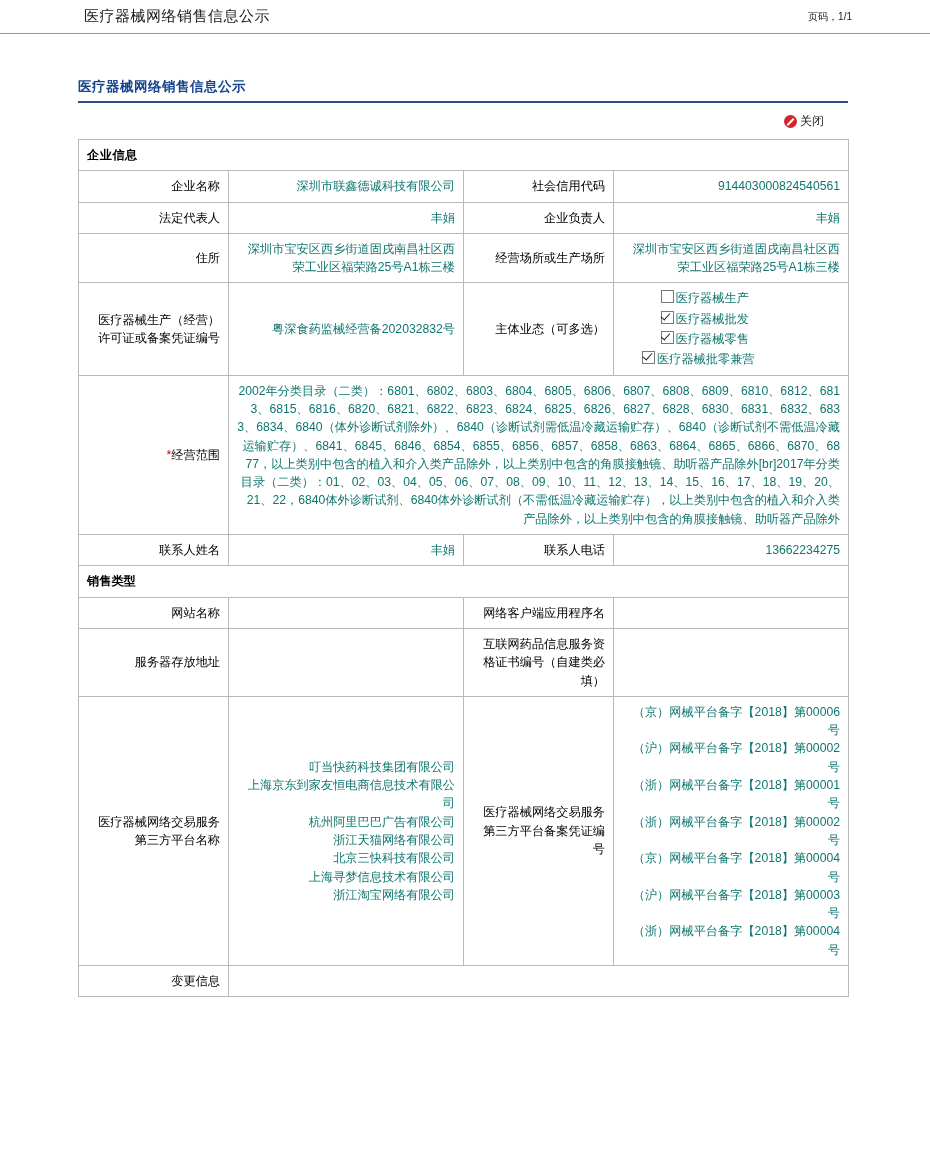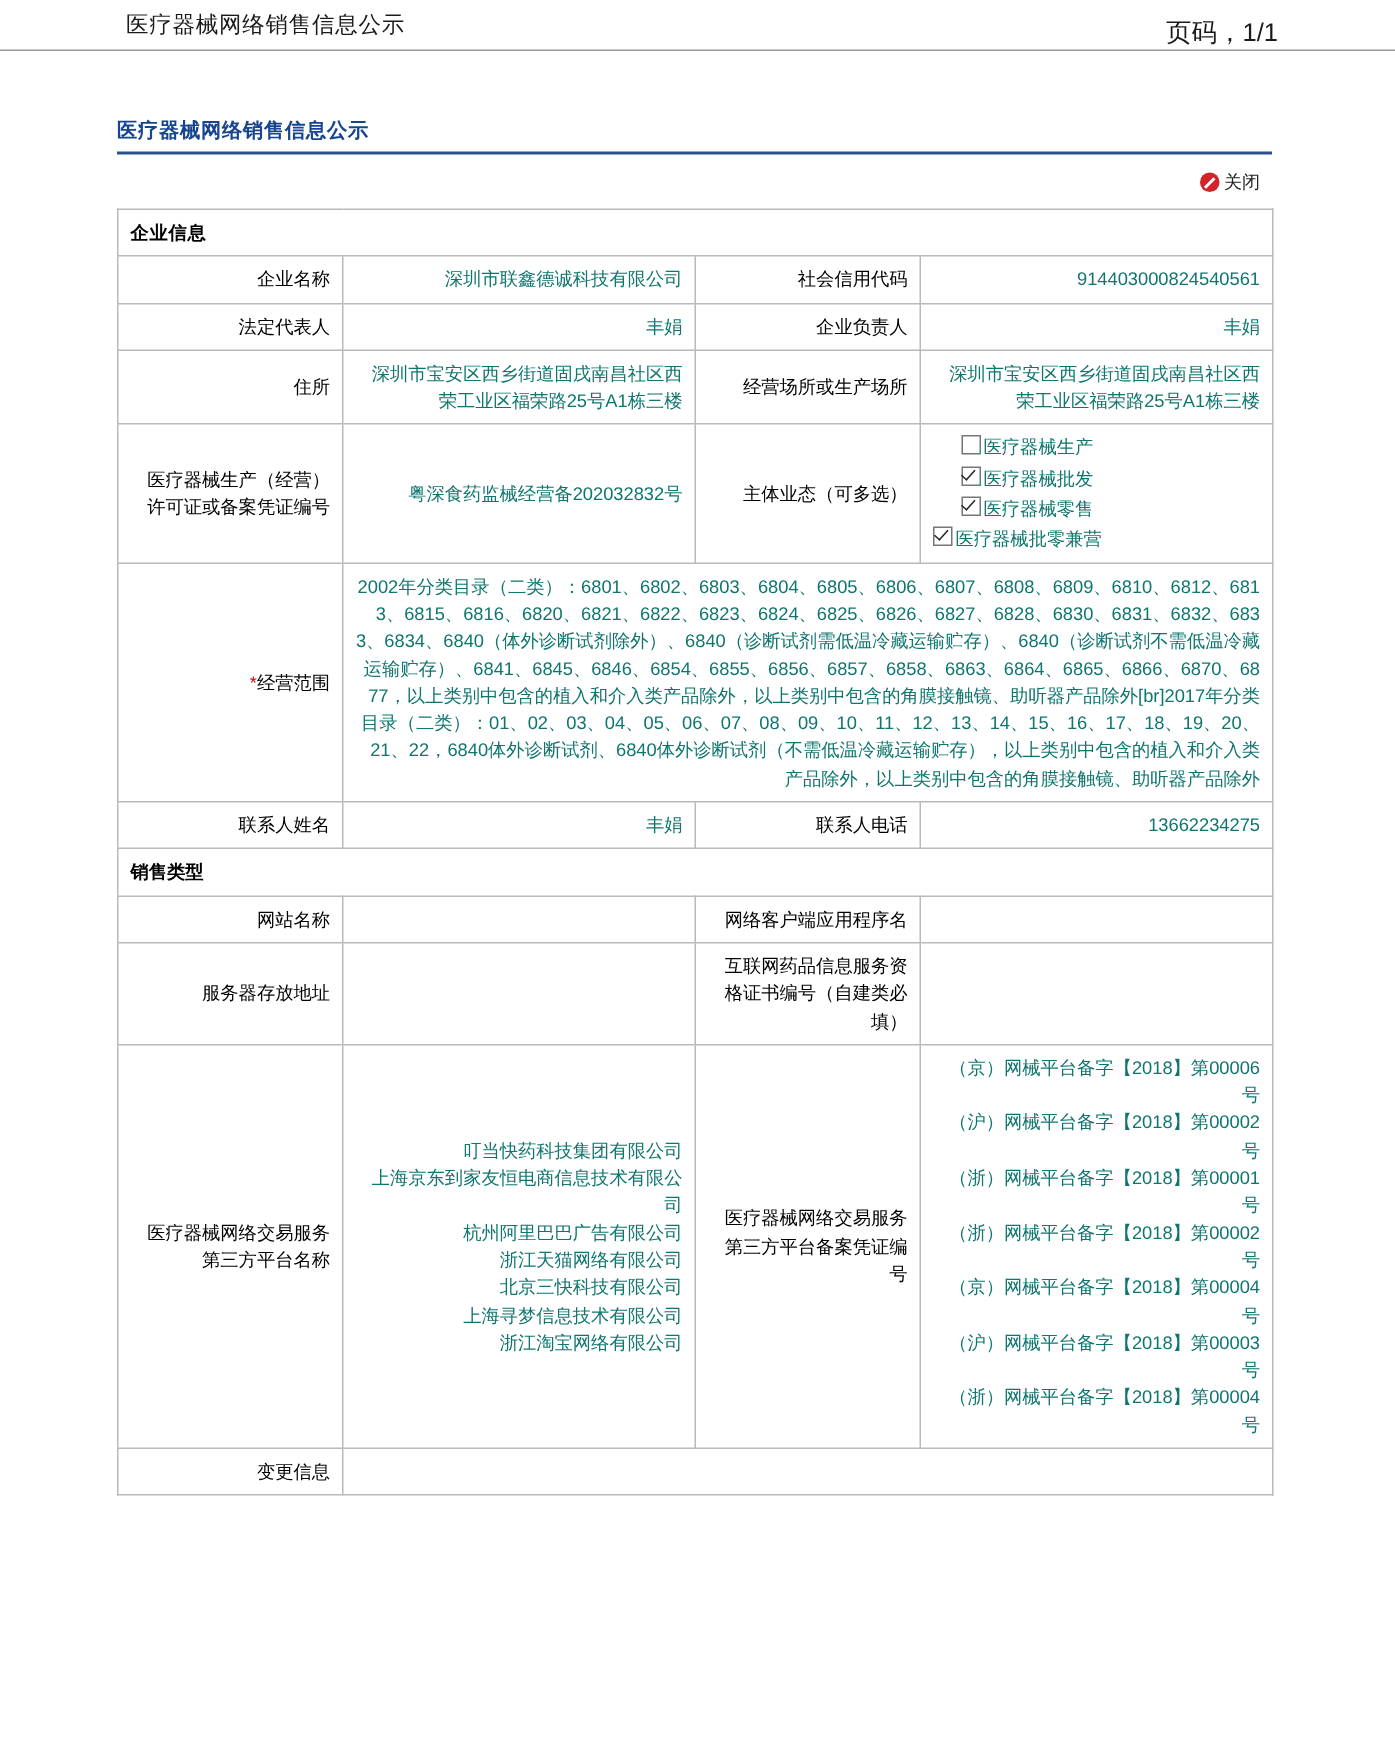--- a/index.html
+++ b/index.html
@@ -37,21 +37,21 @@
     top: 7px;
     font-size: 15px;
     font-weight: 400;
     color: #1a1a1a;
     letter-spacing: 0.5px;
   }
   .print-header .ph-page {
     position: absolute;
     right: 78px;
     top: 10px;
-    font-size: 17px;
+    font-size: 10px;
     color: #1a1a1a;
   }
   
   .content {
     position: absolute;
     left: 78px;
     top: 78px;
     width: 770px;
   }
   .section-title-bar {
@@ -64,21 +64,21 @@
     font-weight: bold;
     font-size: 13.5px;
     letter-spacing: 0.5px;
   }
   .close-row {
     height: 36px;
     position: relative;
   }
   .close-btn {
     position: absolute;
-    right: 8px;
+    right: 24px;
     top: 10px;
     display: flex;
     align-items: center;
     gap: 3px;
     cursor: pointer;
   }
   .close-btn .cb-icon {
     width: 13px;
     height: 13px;
     border-radius: 50%;
@@ -162,20 +162,21 @@
     font-size: 12.2px;
   }
   .chk-grid {
     display: flex;
     flex-wrap: wrap;
     column-gap: 4px;
     row-gap: 2px;
   }
   .chk-grid .col {
     width: 49%;
+    margin-left: 20px;
   }
   .scope-text {
     font-size: 12.2px;
     line-height: 1.62;
     text-align: justify;
   }
   .sale-type-head td {
     font-size: 16px;
     font-weight: bold;
     padding: 9px 10px;

